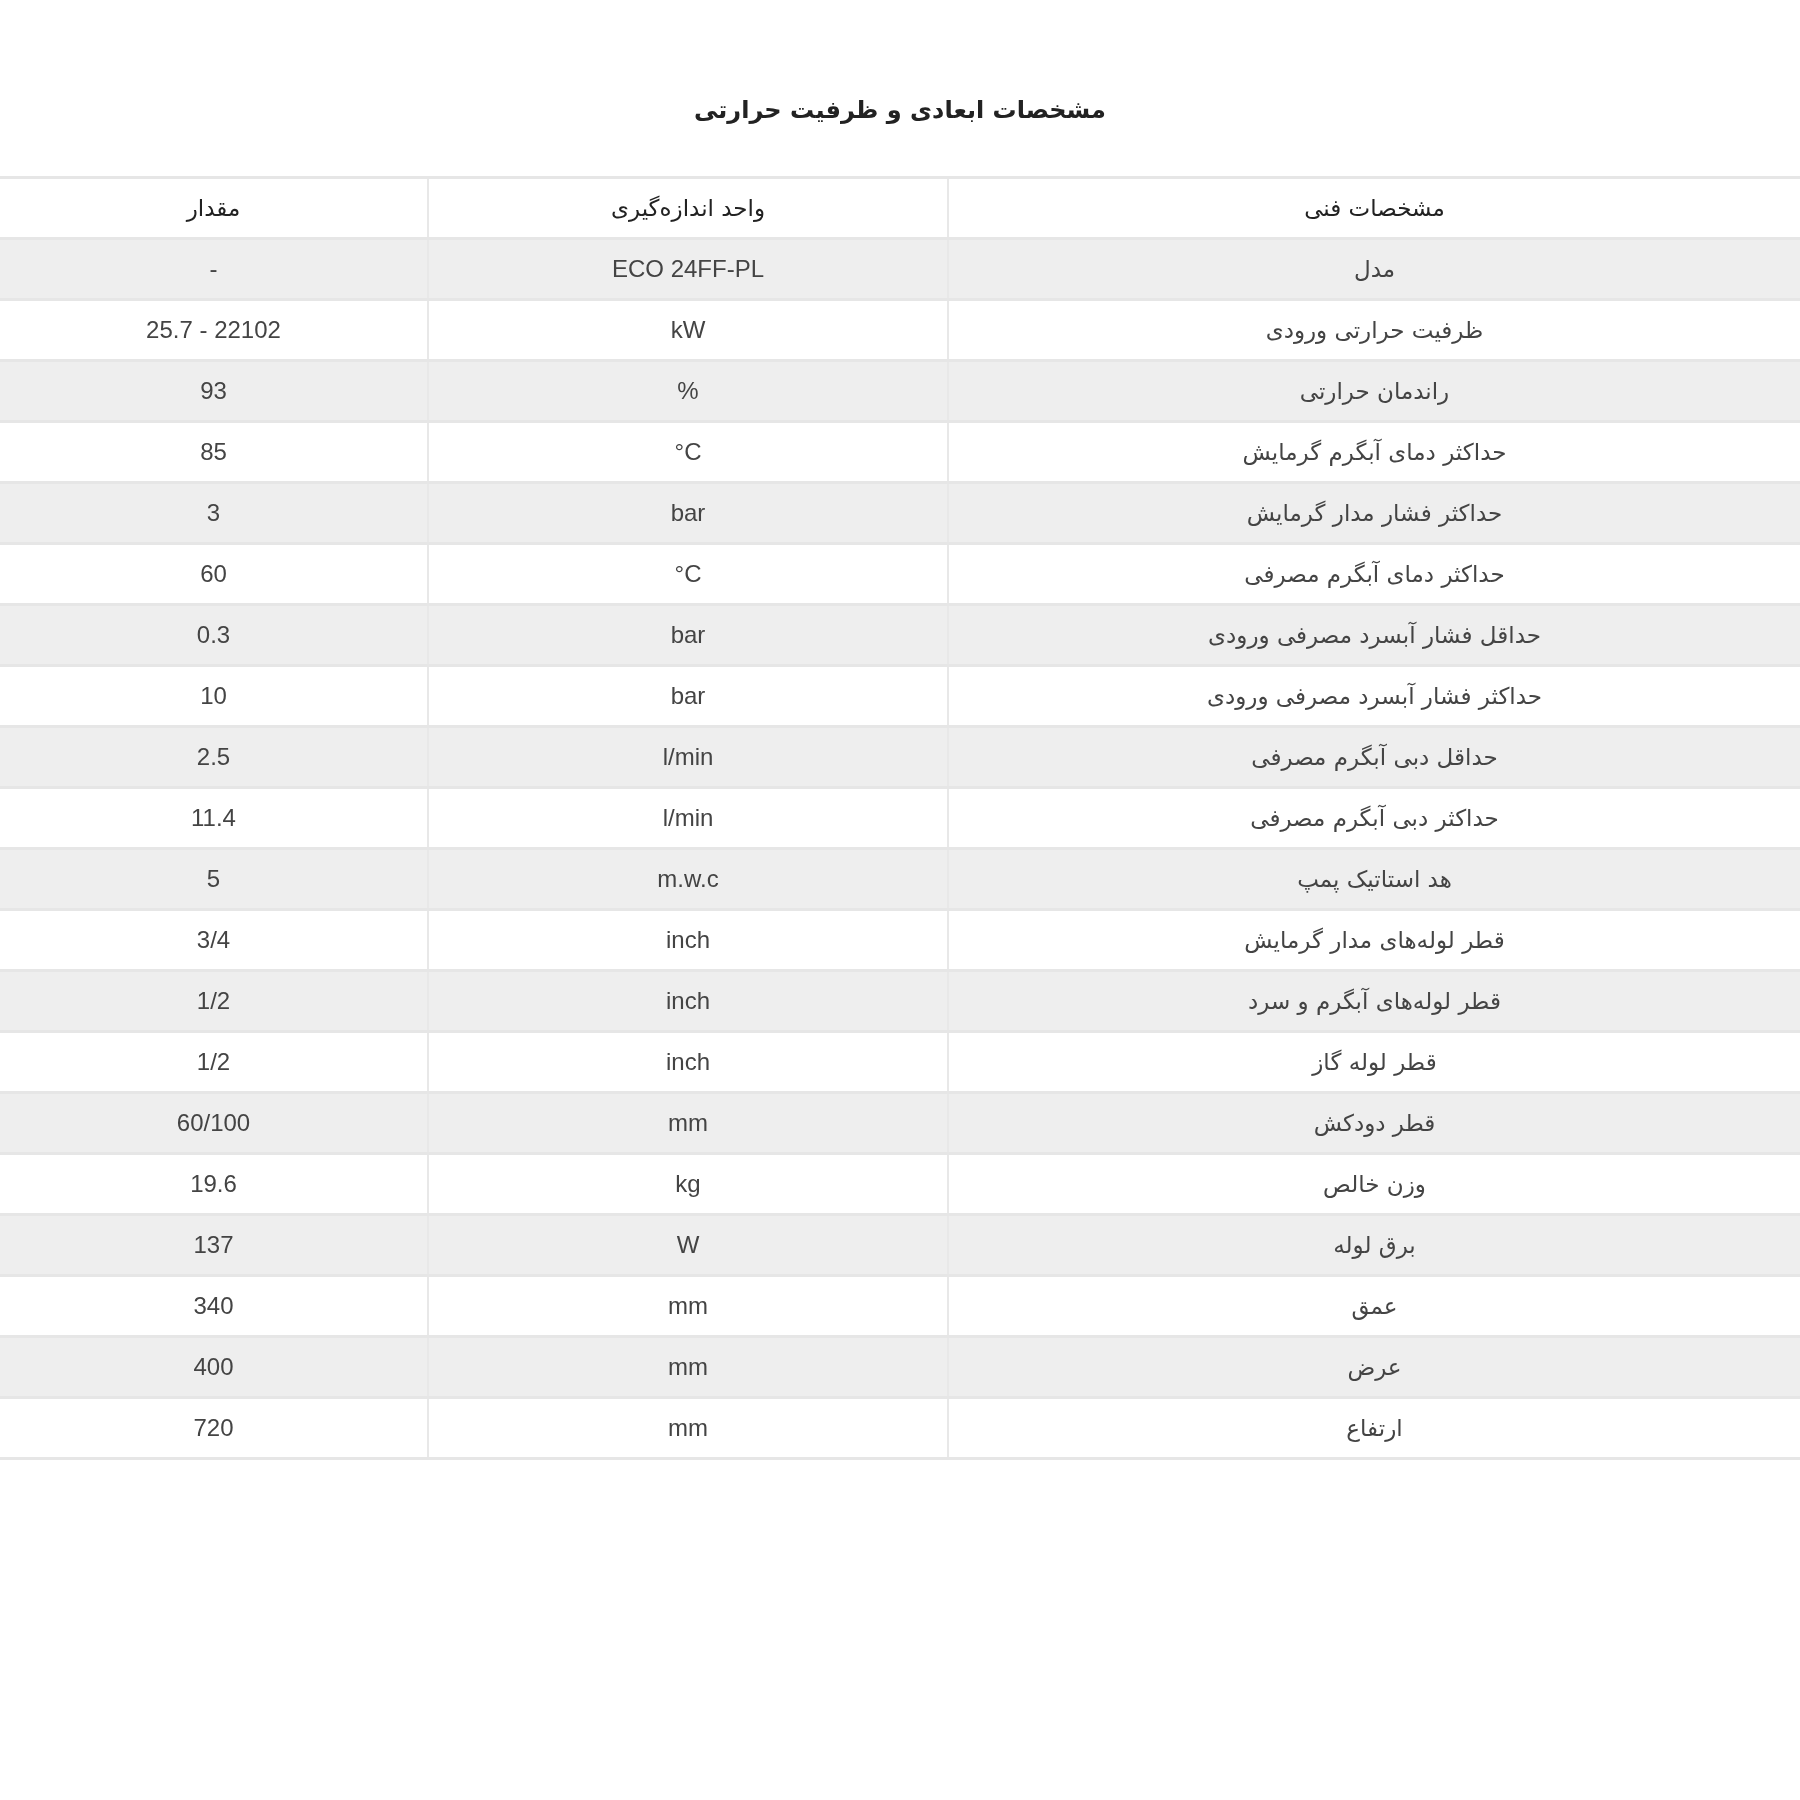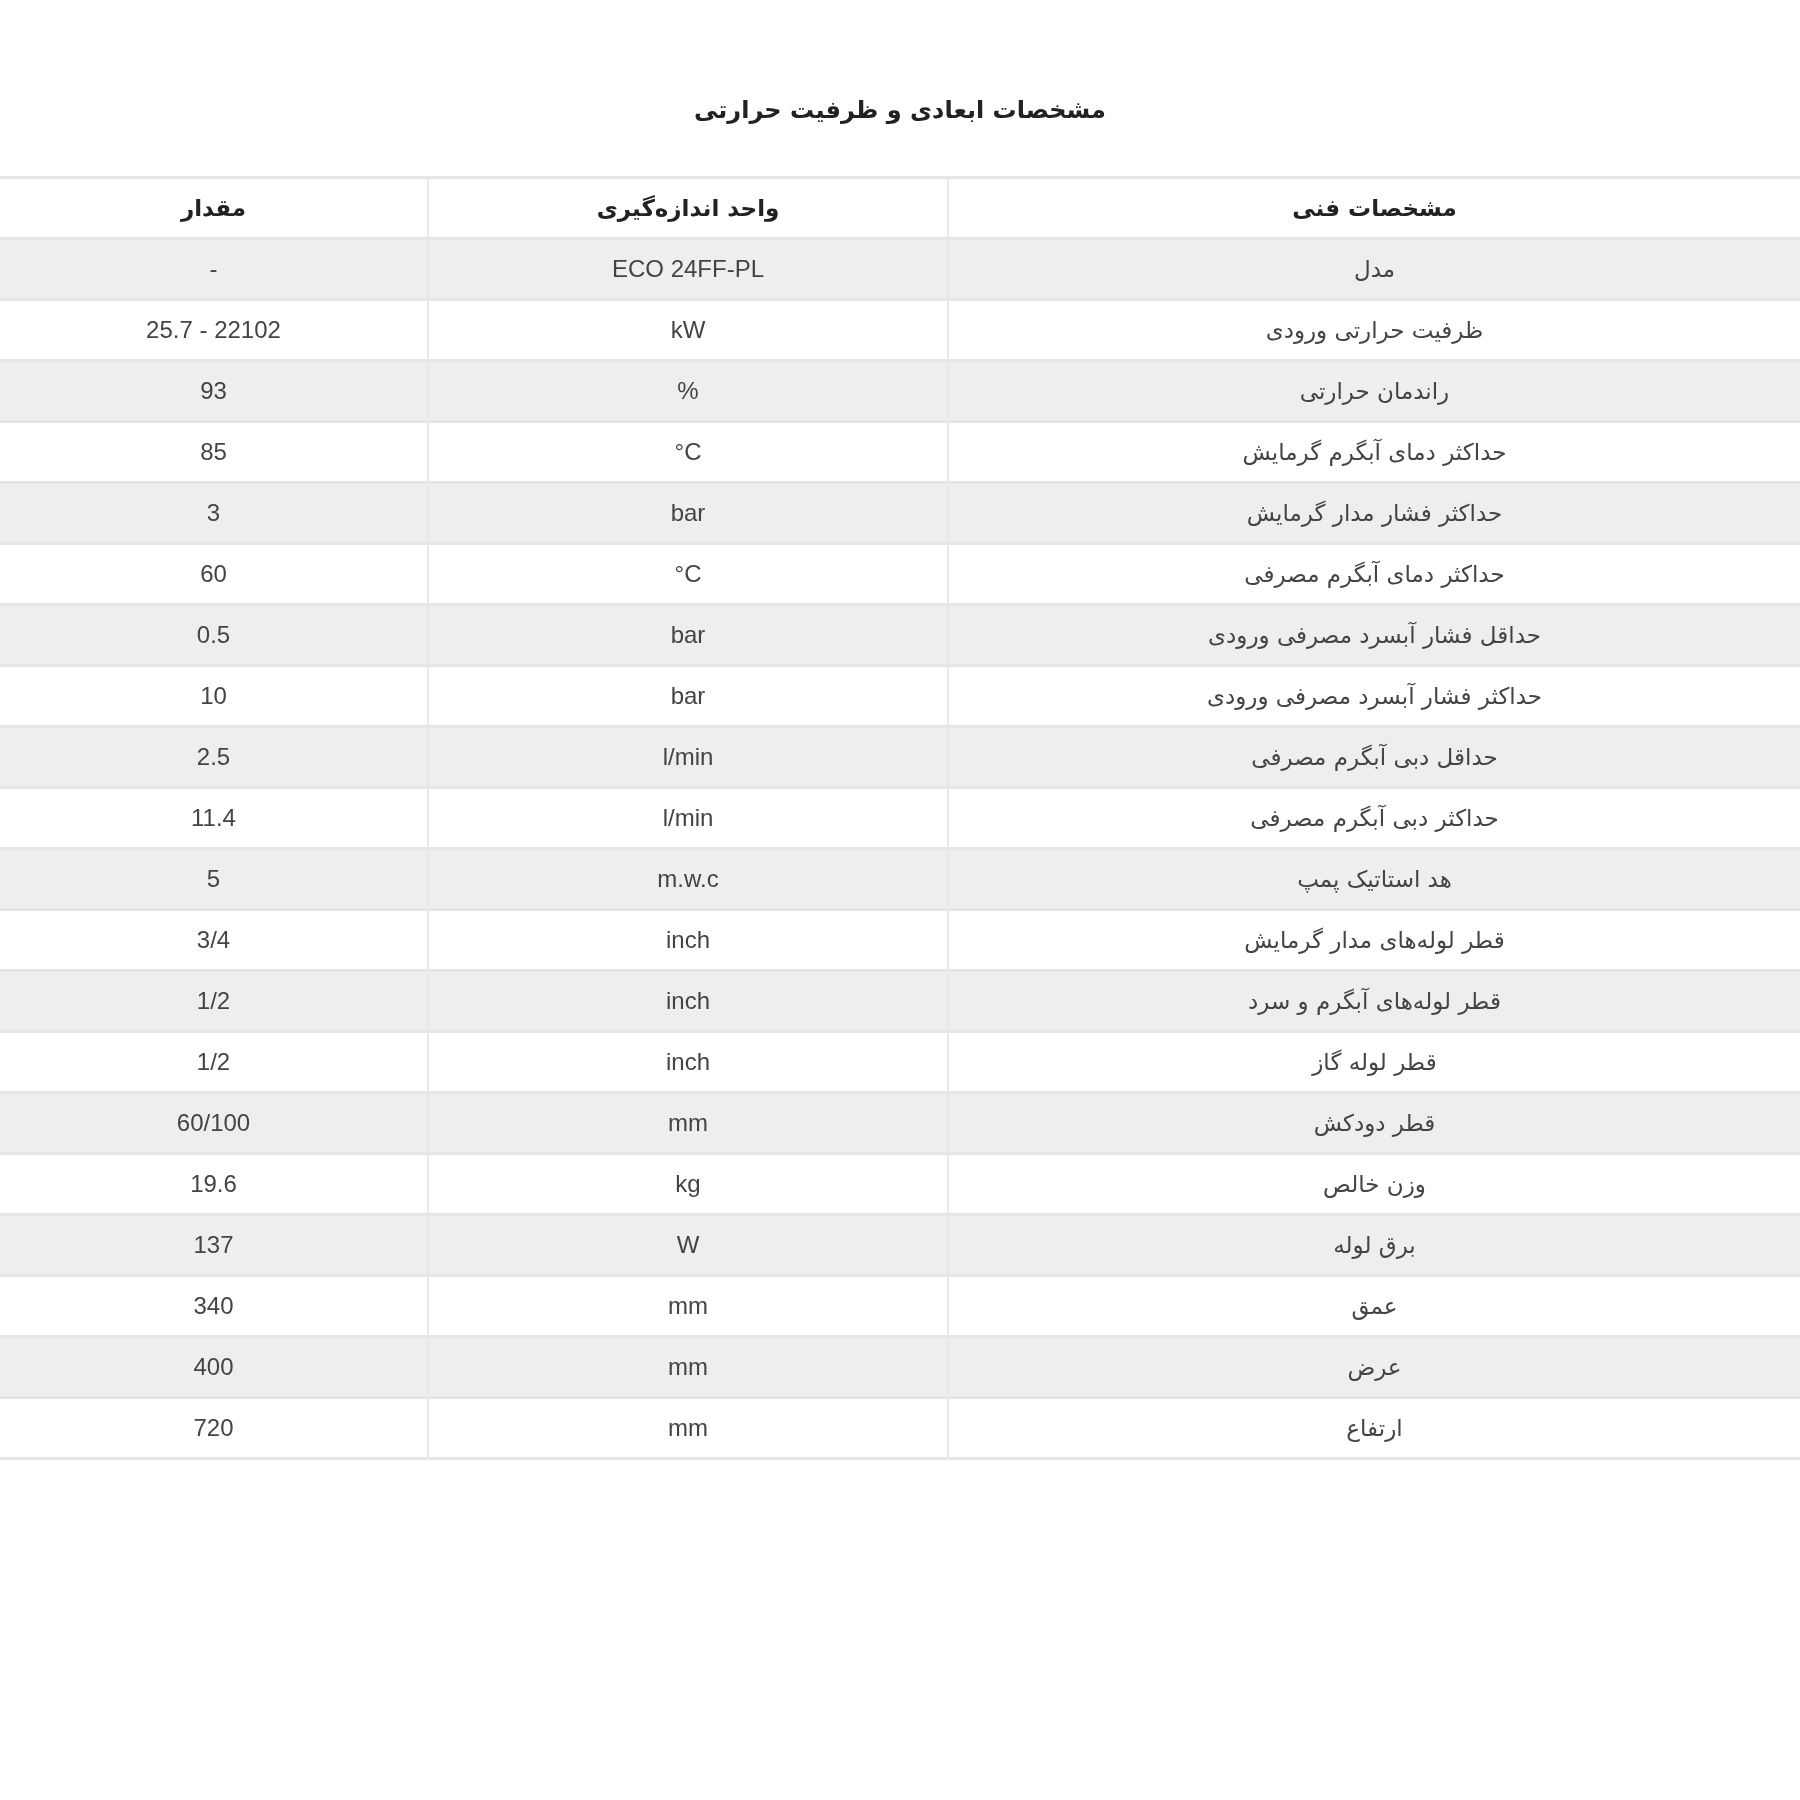--- a/index.html
+++ b/index.html
@@ -48,21 +48,21 @@
     text-align: center;
     vertical-align: middle;
     border-top: 3px solid #e6e6e6;
     border-left: 2px solid #e8e8e8;
     font-size: 23px;
     line-height: 28px;
   }
   .spec-table tr > *:first-child { border-left: none; }
   .spec-table thead tr:first-child th { border-top: none; }
   .spec-table th {
-    font-weight: bold;
+    font-weight: normal;
     color: #222222;
     background: #ffffff;
   }
   .spec-table td {
     color: #444444;
   }
   .spec-table td.num {
     font-family: "Liberation Sans", sans-serif;
     font-size: 24px;
   }
@@ -115,21 +115,21 @@
         <td class="num">3</td>
         <td class="num">bar</td>
         <td class="rtl">حداکثر فشار مدار گرمایش</td>
       </tr>
       <tr>
         <td class="num">60</td>
         <td class="num">°C</td>
         <td class="rtl">حداکثر دمای آبگرم مصرفی</td>
       </tr>
       <tr>
-        <td class="num">0.5</td>
+        <td class="num">0.3</td>
         <td class="num">bar</td>
         <td class="rtl">حداقل فشار آبسرد مصرفی ورودی</td>
       </tr>
       <tr>
         <td class="num">10</td>
         <td class="num">bar</td>
         <td class="rtl">حداکثر فشار آبسرد مصرفی ورودی</td>
       </tr>
       <tr>
         <td class="num">2.5</td>

